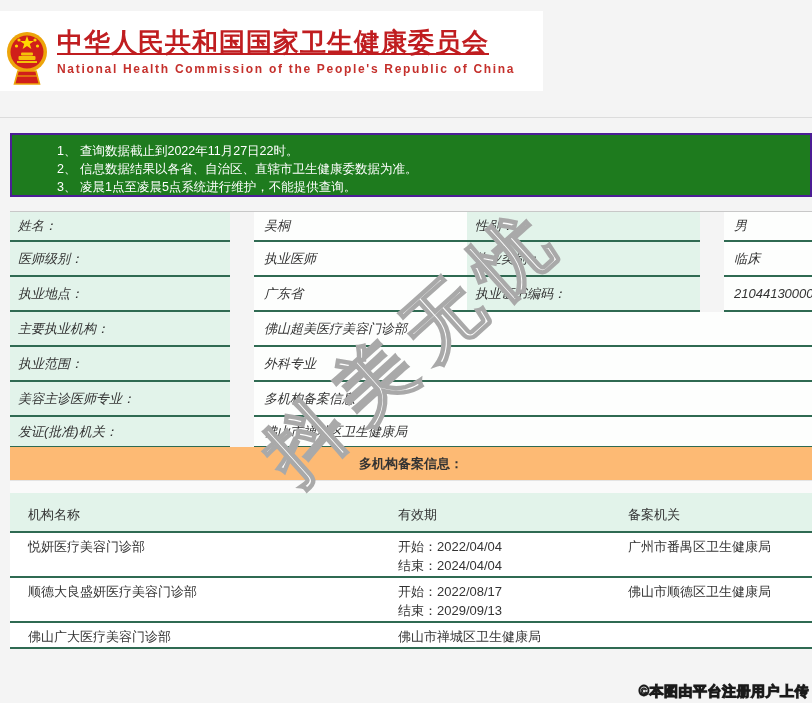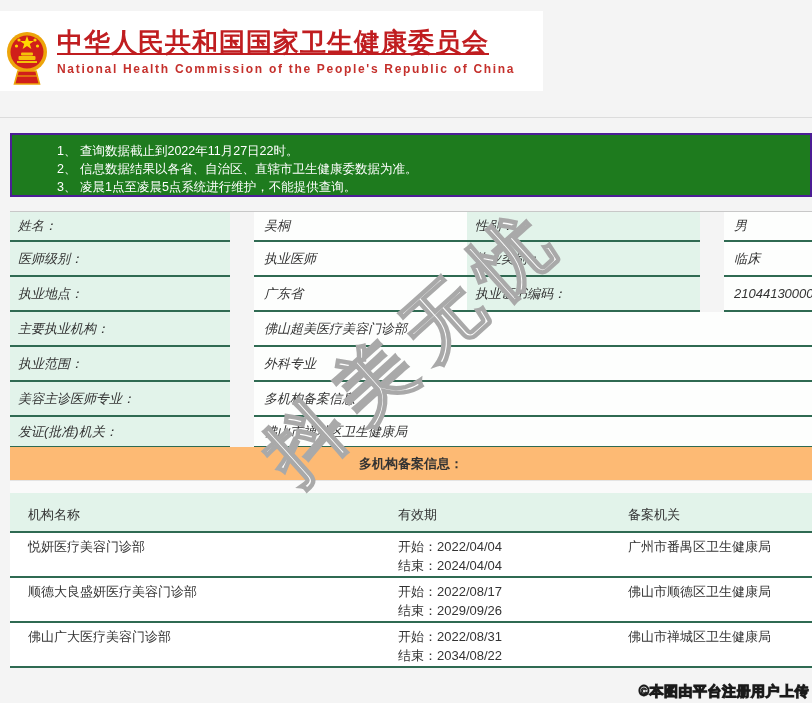--- a/index.html
+++ b/index.html
@@ -179,29 +179,25 @@
       <div>开始：2022/04/04</div>
       <div>结束：2024/04/04</div>
     </div>
     <div class="fcell">广州市番禺区卫生健康局</div>
   </div>
 
   <div class="frow">
     <div class="fcell">顺德大良盛妍医疗美容门诊部</div>
     <div class="fcell">
       <div>开始：2022/08/17</div>
-      <div>结束：2029/09/26</div>
+      <div>结束：2029/09/13</div>
     </div>
     <div class="fcell">佛山市顺德区卫生健康局</div>
   </div>
 
   <div class="frow">
     <div class="fcell">佛山广大医疗美容门诊部</div>
-    <div class="fcell">
-      <div>开始：2022/08/31</div>
-      <div>结束：2034/08/22</div>
-    </div>
     <div class="fcell">佛山市禅城区卫生健康局</div>
   </div>
 </div>
 
 <div class="watermark">抖美无忧</div>
 <div class="copyright">©本图由平台注册用户上传</div>
 
 </body></html>

